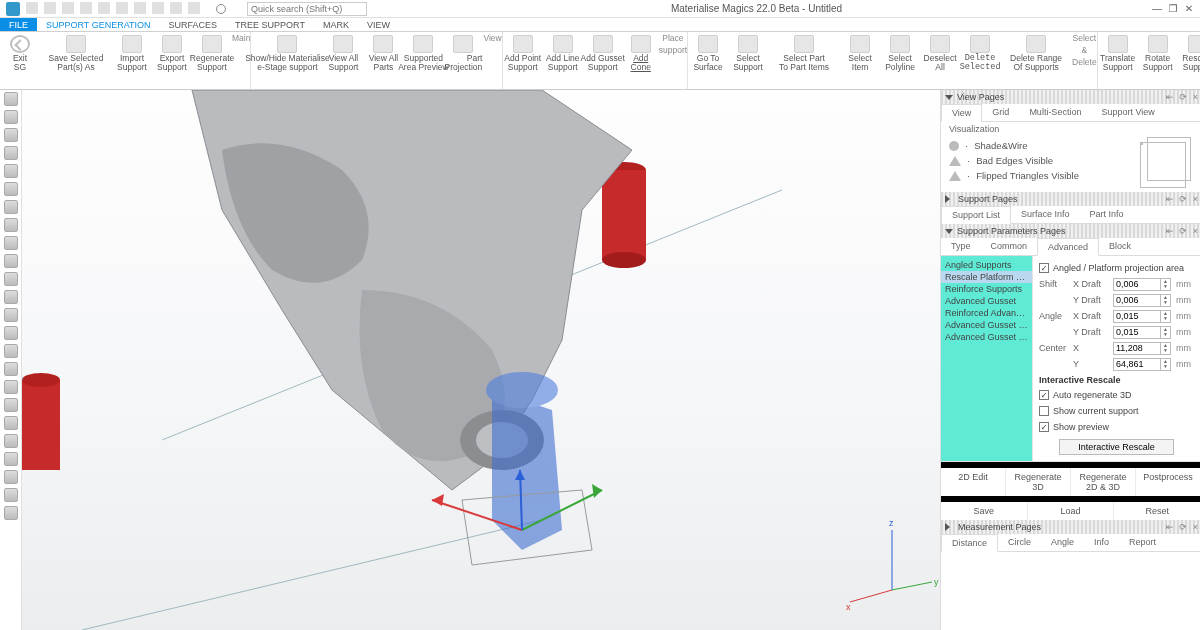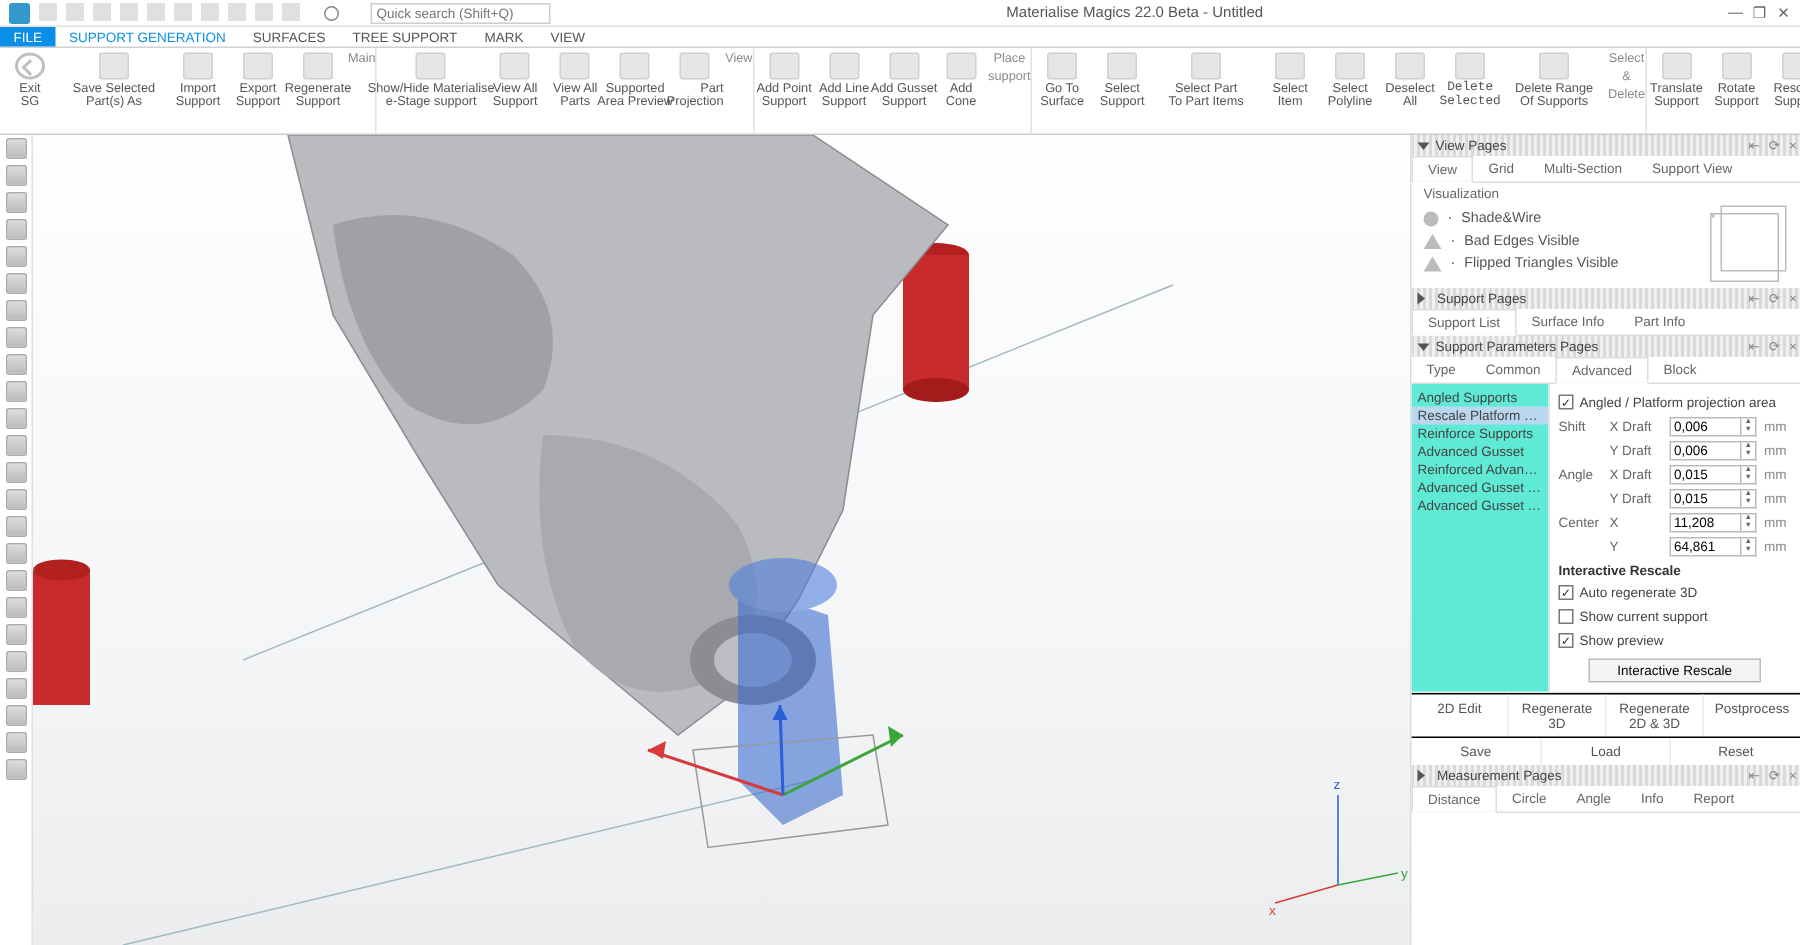--- a/index.html
+++ b/index.html
@@ -65,21 +65,21 @@
 .flabel2{width:36px;color:#666}
 .fnum{flex:1;display:flex;align-items:center}
 .fnum input{width:48px;height:13px;font-size:9px;border:1px solid #bbb;padding:0 2px;text-align:left}
 .fnum .spin{width:10px;height:13px;border:1px solid #bbb;border-left:none;display:flex;flex-direction:column}
 .fnum .spin span{flex:1;font-size:5px;line-height:5px;text-align:center;color:#666}
 .funit{width:18px;color:#888}
 .cbx{width:10px;height:10px;border:1px solid #777;display:inline-flex;align-items:center;justify-content:center;font-size:8px;color:#333}
 .rescalehdr{font-weight:bold;color:#333;margin:3px 0 2px 0}
 .ibtn{display:flex;justify-content:center;padding:4px 0}
 .ibtn button{font-size:9px;padding:2px 18px;border:1px solid #bbb;background:#f4f4f4}
-.actionrow{display:flex;border-top:1px solid #000000}
+.actionrow{display:flex;border-top:6px solid #000000}
 .actionrow div{flex:1;text-align:center;padding:4px 2px;font-size:9px;color:#555;cursor:pointer}
 .actionrow div+div{border-left:1px solid #eaeaea}
 </style>
 </head>
 <body>
 
 <div class="titlebar">
   <div class="qat">
     <div></div>
     <div></div>
@@ -187,21 +187,21 @@
           <div class="lbl" style="white-space: pre;">Add Line
 Support</div>
         </div>
         <div class="rbtn">
           <div class="ico"></div>
           <div class="lbl" style="white-space: pre;">Add Gusset
 Support</div>
         </div>
         <div class="rbtn narrow">
           <div class="ico"></div>
-          <div class="lbl" style="white-space: pre;">Add
+          <div class="lbl" style="white-space: pre; text-decoration: underline;">Add
 Cone</div>
         </div>
       </div>
       <div class="cap">Place support</div>
     </div>
     <div class="rgrp">
       <div class="btns">
         <div class="rbtn">
           <div class="ico"></div>
           <div class="lbl" style="white-space: pre;">Go To

